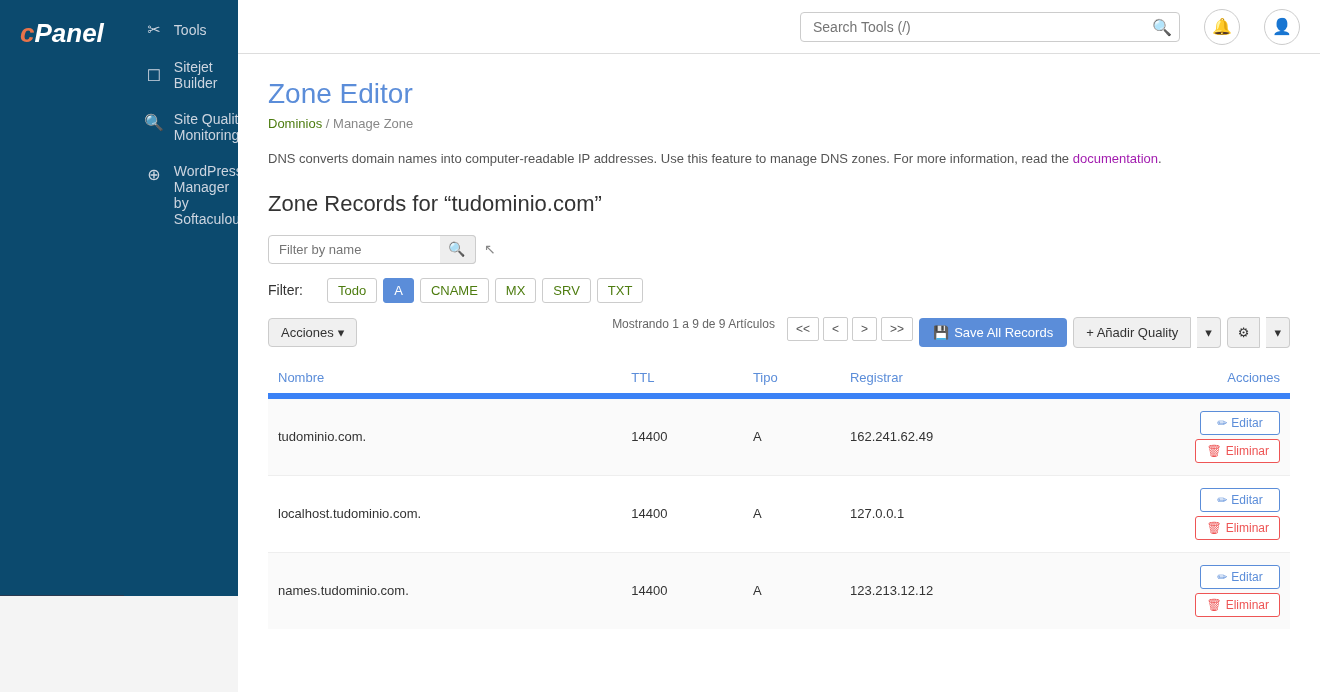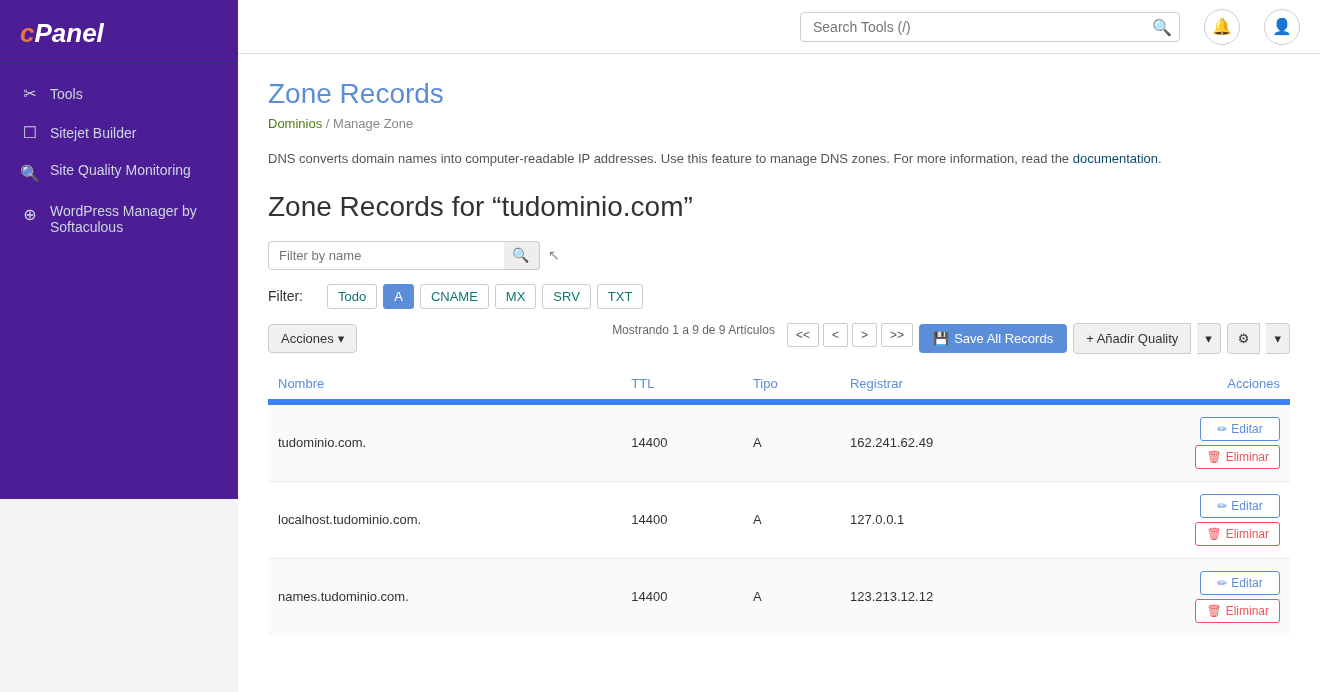--- a/index.html
+++ b/index.html
@@ -2,25 +2,25 @@
 <html><head>
   <meta charset="utf-8">
   <style>
     * { box-sizing: border-box; margin: 0; padding: 0; }
     body { font-family: Arial, sans-serif; font-size: 14px; background: #f4f4f4; display: flex; height: 692px; overflow: hidden; }
 
     
     .sidebar {
       width: 238px;
       min-width: 238px;
-      background: #4c1d95;
+      background: #0c4a6e;
       color: #cdd5e0;
       display: flex;
-      flex-direction: column;
-      height: 499px;
+      flex-direction: row;
+      height: 596px;
     }
     .sidebar-logo {
       padding: 18px 20px 14px;
       border-bottom: 1px solid #2a3a50;
     }
     .sidebar-logo .logo-text {
       color: #fff;
       font-size: 26px;
       font-weight: bold;
       font-style: italic;
@@ -114,45 +114,45 @@
       margin-bottom: 18px;
     }
     .breadcrumb a { color: #4d7c0f; text-decoration: none; }
     .breadcrumb span { color: #888; }
     .info-text {
       font-size: 13px;
       color: #555;
       margin-bottom: 22px;
       line-height: 1.5;
     }
-    .info-text a { color: #0c4a6e; text-decoration: none; text-align: right; }
+    .info-text a { color: #a21caf; text-decoration: none; text-align: right; }
 
     .zone-title {
-      font-size: 28px;
+      font-size: 22px;
       color: #333;
       font-weight: normal;
       margin-bottom: 18px;
     }
 
     
     .filter-bar {
       display: flex;
       align-items: center;
       gap: 8px;
       margin-bottom: 14px;
     }
     .filter-input-wrap {
       position: relative;
     }
     .filter-input-wrap input {
       border: 1px solid #ccc;
       border-radius: 4px;
       padding: 6px 36px 6px 10px;
       font-size: 13px;
-      width: 272px;
+      width: 208px;
       outline: none;
     }
     .filter-input-wrap .filter-search-btn {
       position: absolute;
       right: 0;
       top: 0; bottom: 0;
       width: 36px;
       background: #eee;
       border: 1px solid #ccc;
       border-left: none;
@@ -171,21 +171,21 @@
       margin-bottom: 14px;
     }
     .filter-label { font-size: 14px; color: #333; margin-right: 18px; }
     .filter-btn {
       padding: 4px 10px;
       border: 1px solid #ccc;
       border-radius: 3px;
       background: #fff;
       cursor: pointer;
       font-size: 13px;
-      color: #0f766e;
+      color: #4d7c0f;
     }
     .filter-btn.active {
       background: #5b8dd9;
       color: #fff;
       border-color: #5b8dd9;
     }
 
     
     .actions-bar {
       display: flex;
@@ -379,21 +379,21 @@
     <button class="topbar-icon-btn">
       <span>🔔</span>
     </button>
     <button class="topbar-icon-btn">
       <span>👤</span>
     </button>
   </div>
 
   <div class="content">
 
-    <h1 class="page-title">Zone Records</h1>
+    <h1 class="page-title">Zone Editor</h1>
 
     <div class="breadcrumb">
       <a href="#">Dominios</a>
       <span> / </span>
       <span>Manage Zone</span>
     </div>
 
     <p class="info-text">
       <span>DNS converts domain names into computer-readable IP addresses. Use this feature to manage DNS zones. For more information, read the</span>
       <a href="#">documentation</a><span>.</span>

